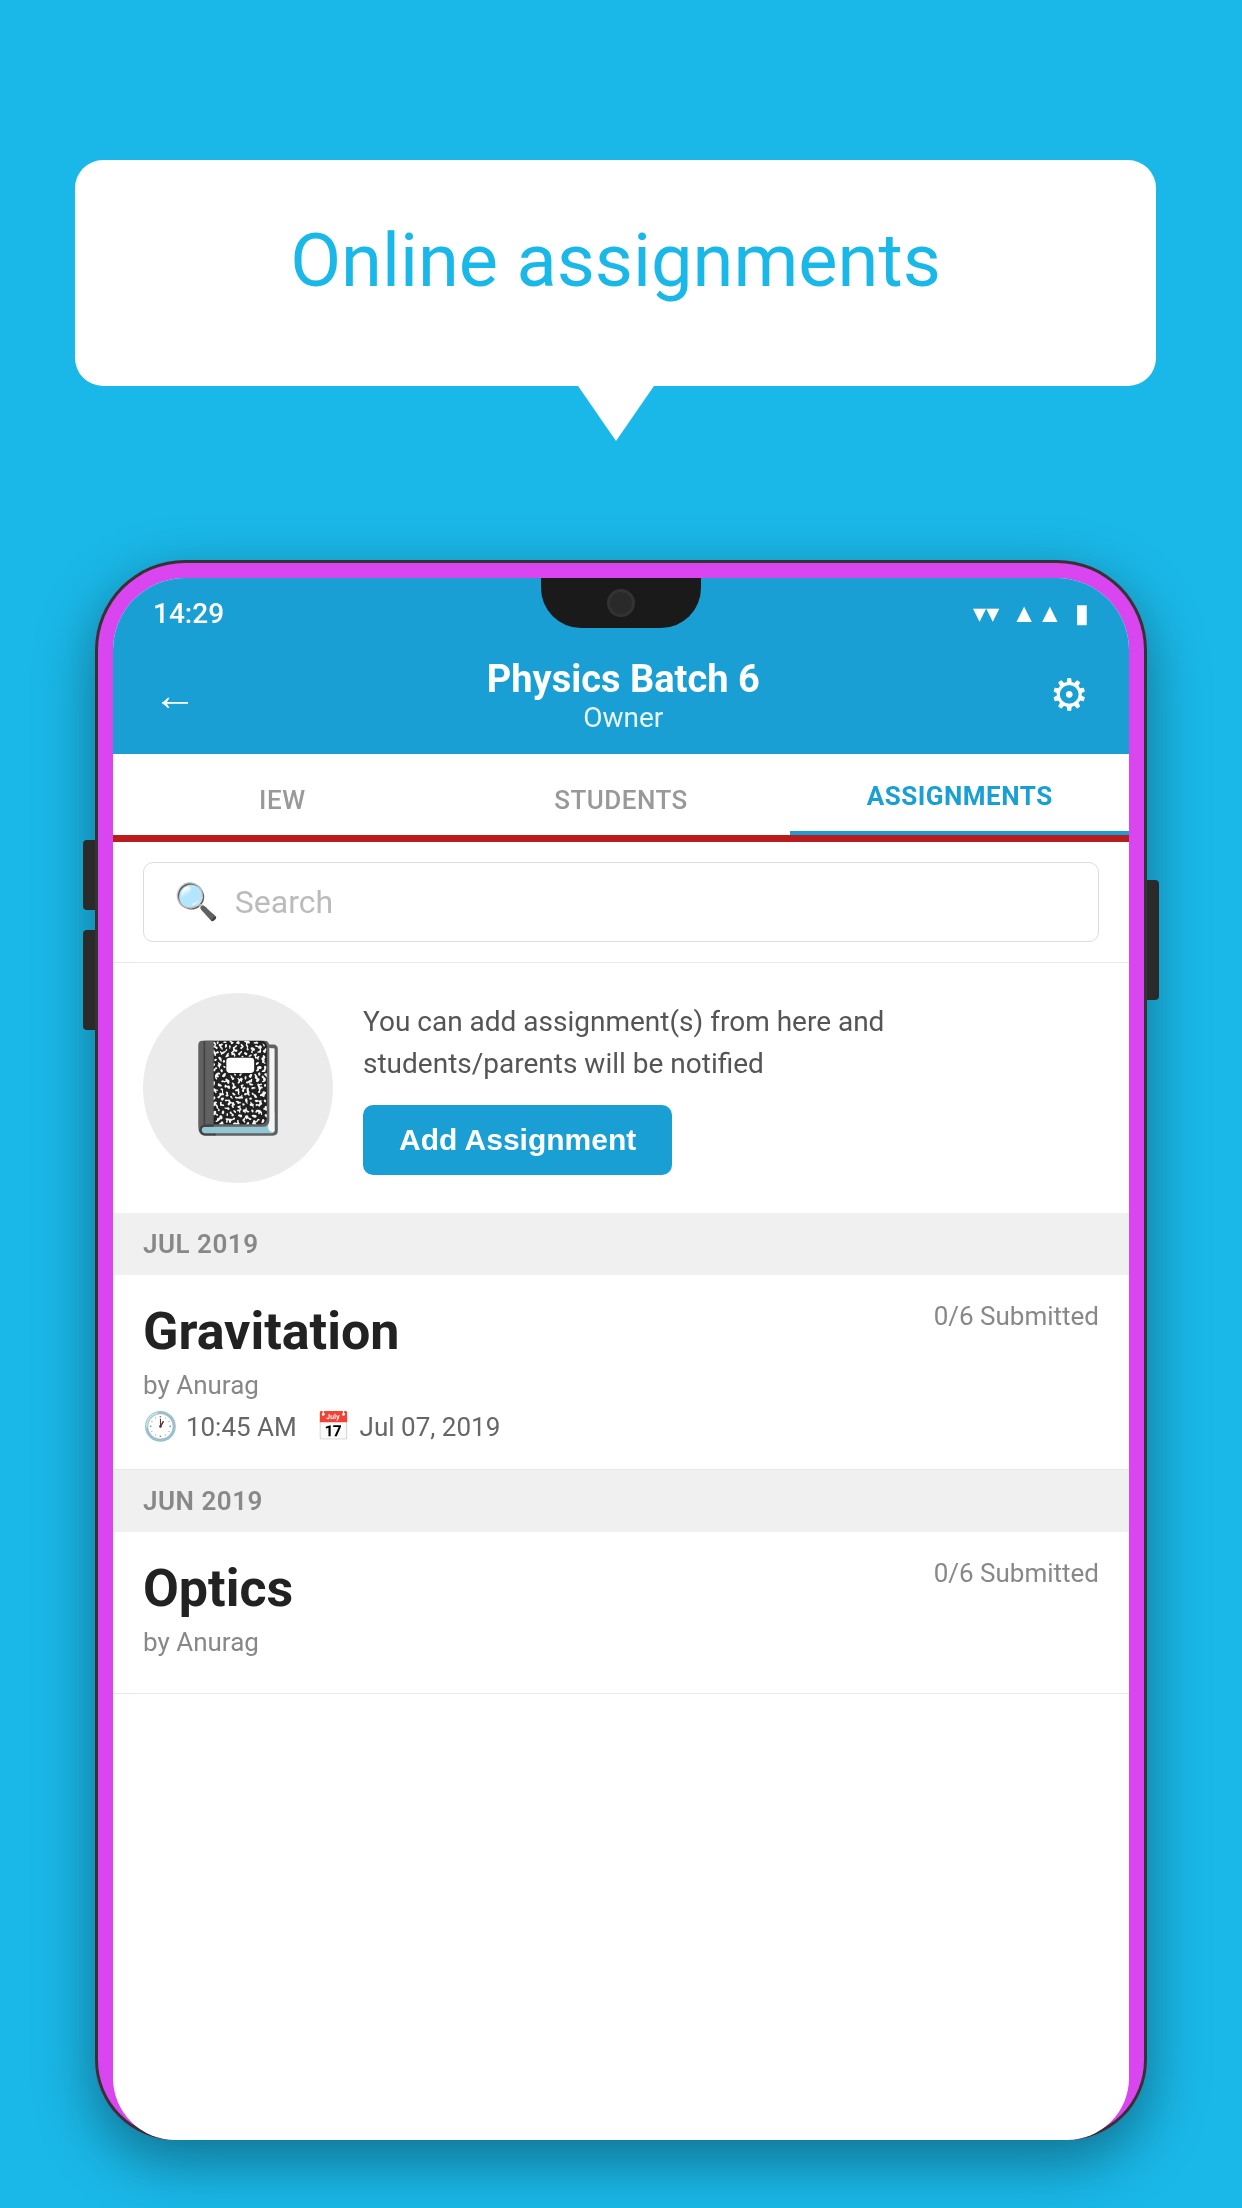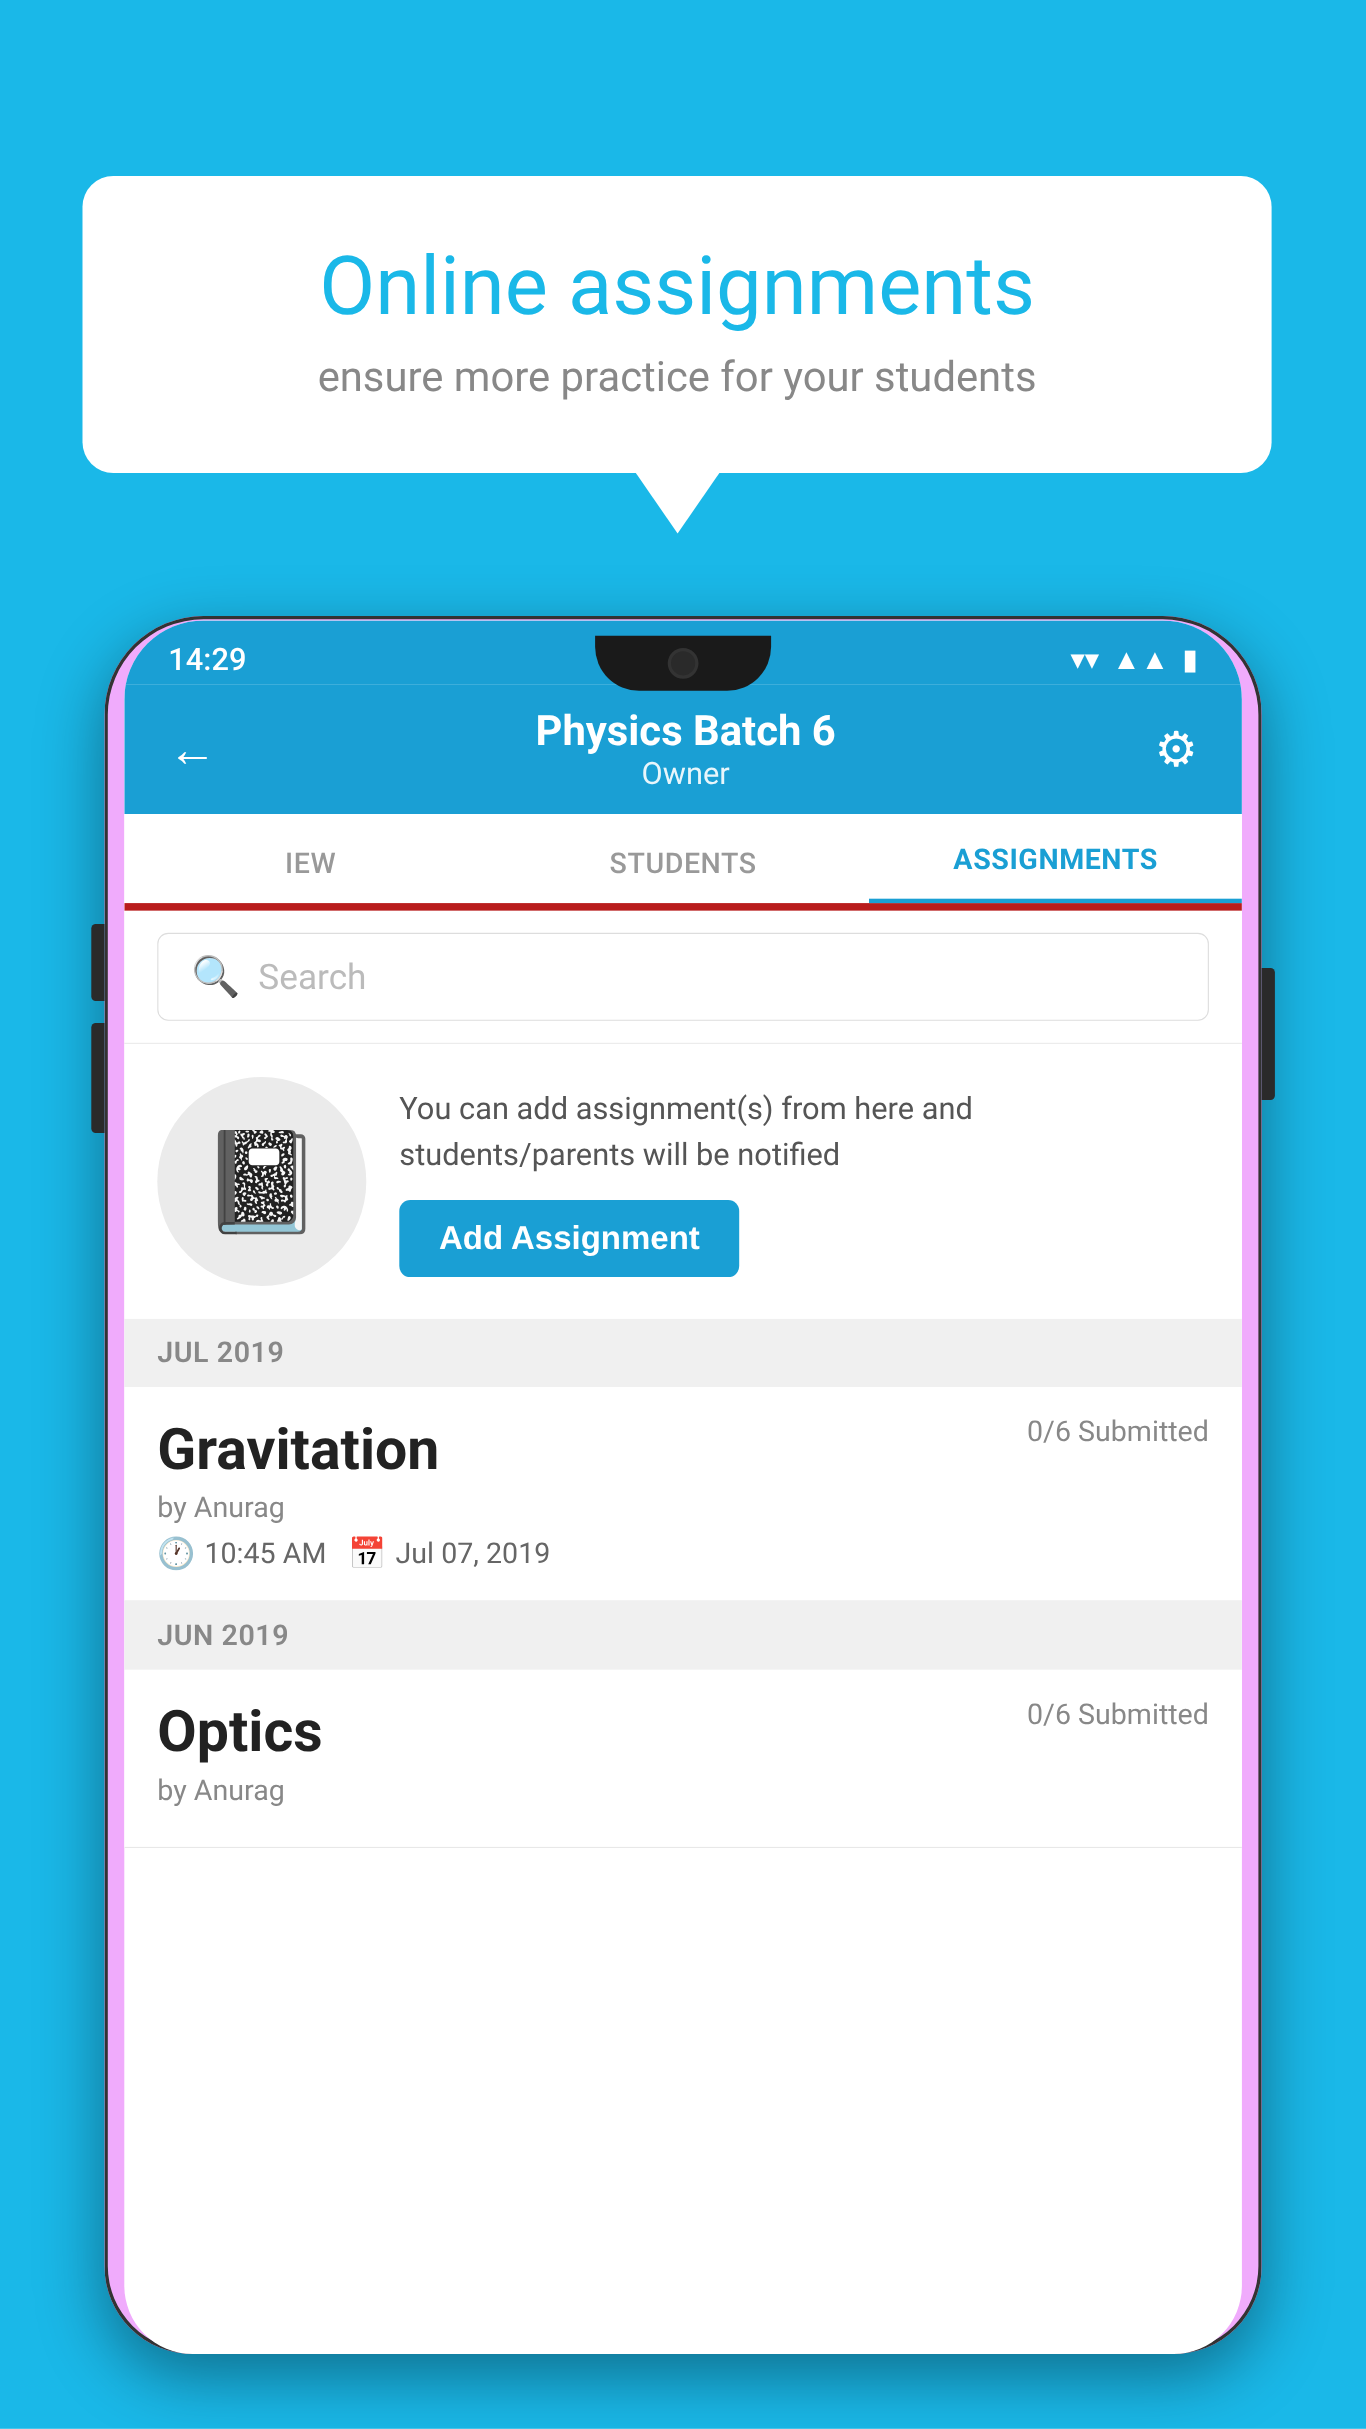--- a/index.html
+++ b/index.html
@@ -53,23 +53,23 @@
 
     
     .phone-container {
       position: absolute;
       top: 560px;
       left: 95px;
       right: 95px;
       bottom: 0;
     }
     .phone-outer {
-      background: #f0abfc;
+      background: #d946ef;
       border-radius: 90px 90px 80px 80px;
-      padding: 4px 18px 0 18px;
+      padding: 18px 18px 0 18px;
       box-shadow: 0 20px 60px rgba(0,0,0,0.4), inset 0 0 0 3px #333;
       position: relative;
       height: 1580px;
     }
 
     
     .phone-notch {
       position: absolute;
       top: 18px;
       left: 50%;
@@ -333,21 +333,20 @@
       height: 1px;
       background: #e8e8e8;
     }
   </style>
 </head>
 <body>
 
 <div class="speech-bubble-container">
   <div class="speech-bubble">
     <div class="bubble-title">Online assignments</div>
-    <div class="bubble-subtitle">ensure more practice for your students</div>
   </div>
 </div>
 
 <div class="phone-container">
   <div class="phone-outer">
     <div class="phone-notch">
       <div class="phone-camera"></div>
     </div>
     <div class="phone-button-vol-up"></div>
     <div class="phone-button-vol-down"></div>

